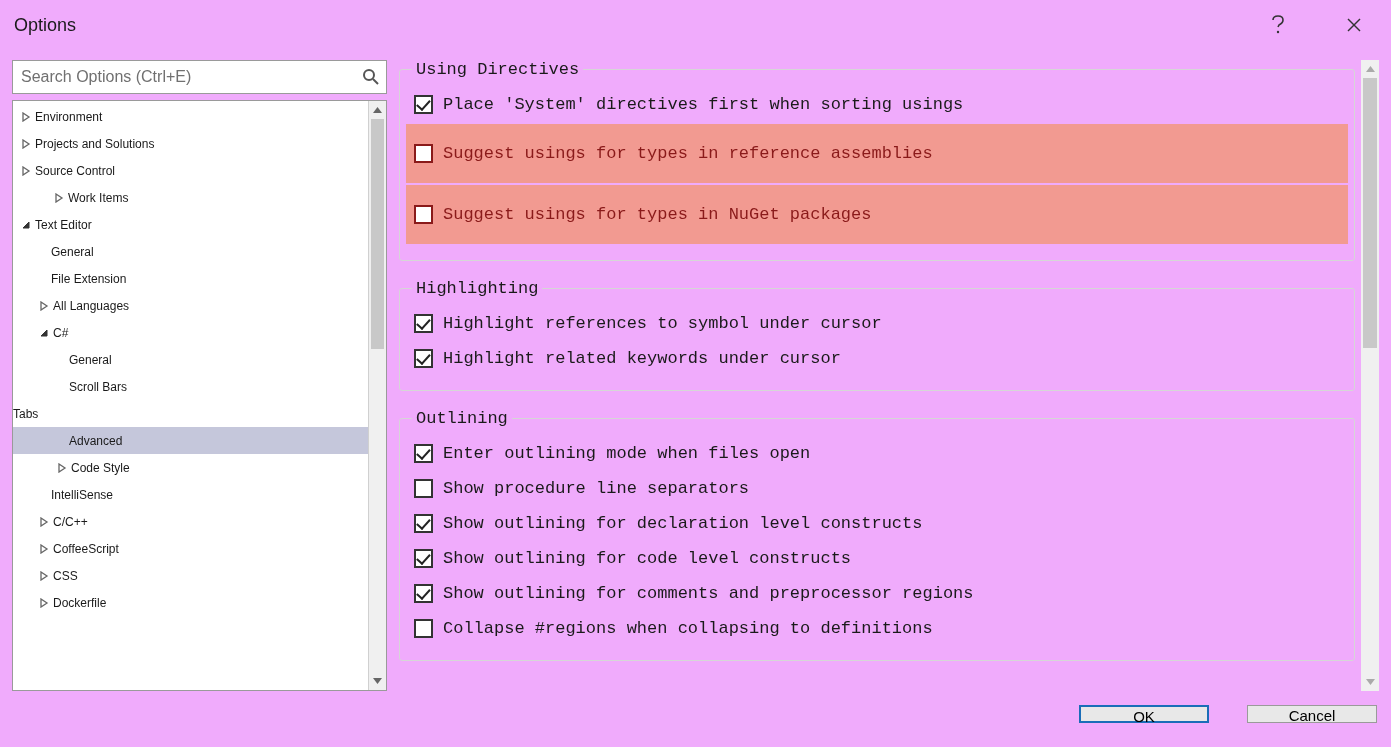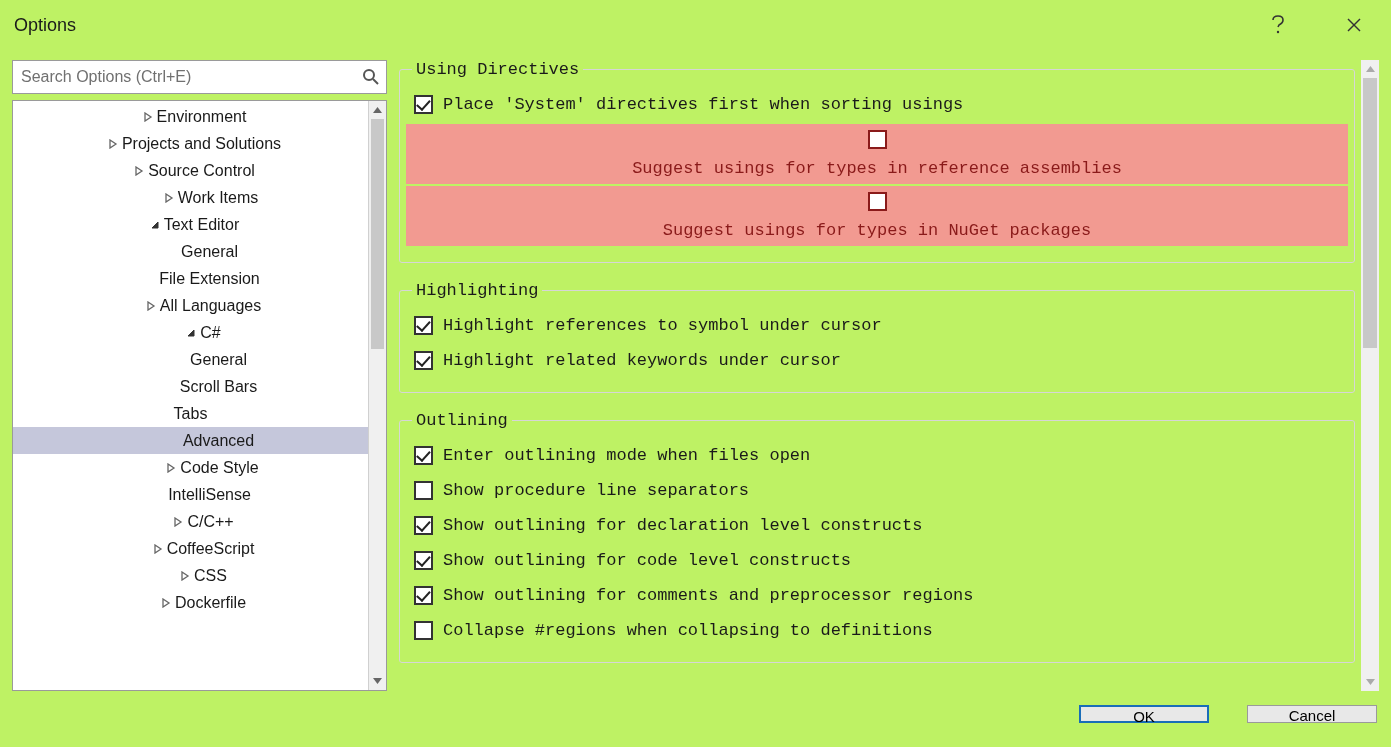--- a/index.html
+++ b/index.html
@@ -9,21 +9,21 @@
     font-size: 15px;
     background: #f0f0f0;
     color: #1a1a1a;
     width: 1391px;
     height: 747px;
     overflow: hidden;
   }
   .window {
     width: 1391px;
     height: 747px;
-    background: #bef264;
+    background: #f0abfc;
     display: flex;
     flex-direction: column;
   }
   .titlebar {
     display: flex;
     align-items: center;
     height: 50px;
     padding: 0 14px;
   }
   .titlebar .title {
@@ -115,24 +115,23 @@
   .tree-scroll .thumb {
     position: absolute;
     top: 0; left: 2px; right: 2px;
     height: 230px;
     background: #c8c8c8;
   }
   .tree-item {
     display: flex;
     align-items: center;
     height: 27px;
-    font-size: 16px;
+    font-size: 12px;
     cursor: pointer;
     white-space: nowrap;
-    justify-content: center;
   }
   .tree-item.selected {
     background: #c5c7db;
   }
   .tree-item .exp {
     width: 14px;
     display: inline-flex;
     align-items: center;
     justify-content: center;
     margin-right: 2px;
@@ -191,22 +190,21 @@
     display: flex;
     align-items: center;
     gap: 10px;
     padding: 8px 2px;
     font-size: 17px;
   }
   .checkrow.highlighted {
     background: #f29a91;
     color: #8a1a1a;
     margin: 2px -6px;
-    padding: 6px 8px;
-    flex-direction: column;
+    padding: 20px 8px;
   }
   .checkbox {
     width: 19px;
     height: 19px;
     border: 2px solid #333;
     background: #fff;
     display: inline-flex;
     align-items: center;
     justify-content: center;
     flex-shrink: 0;

